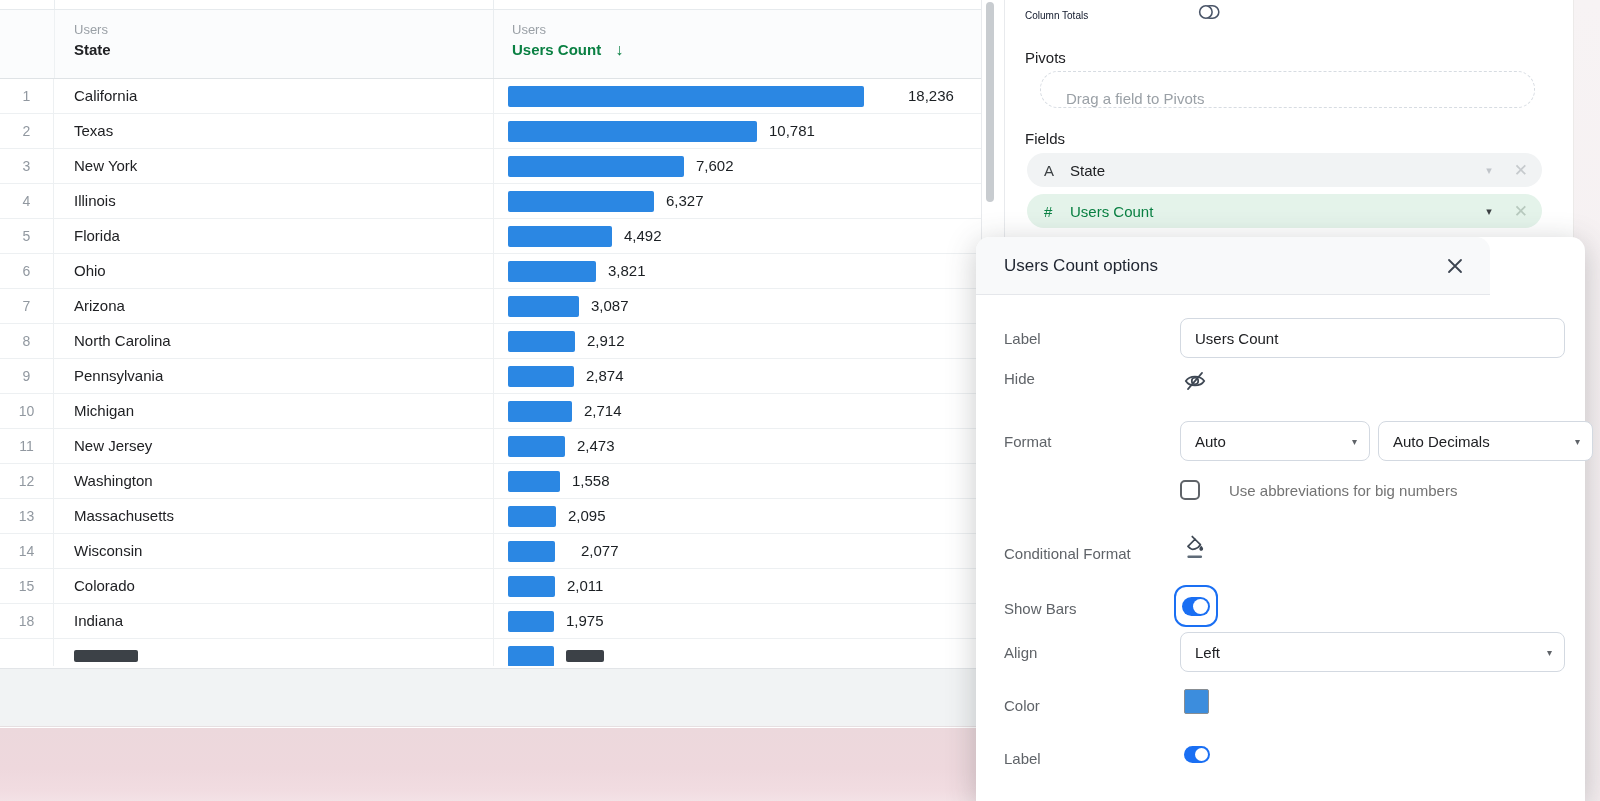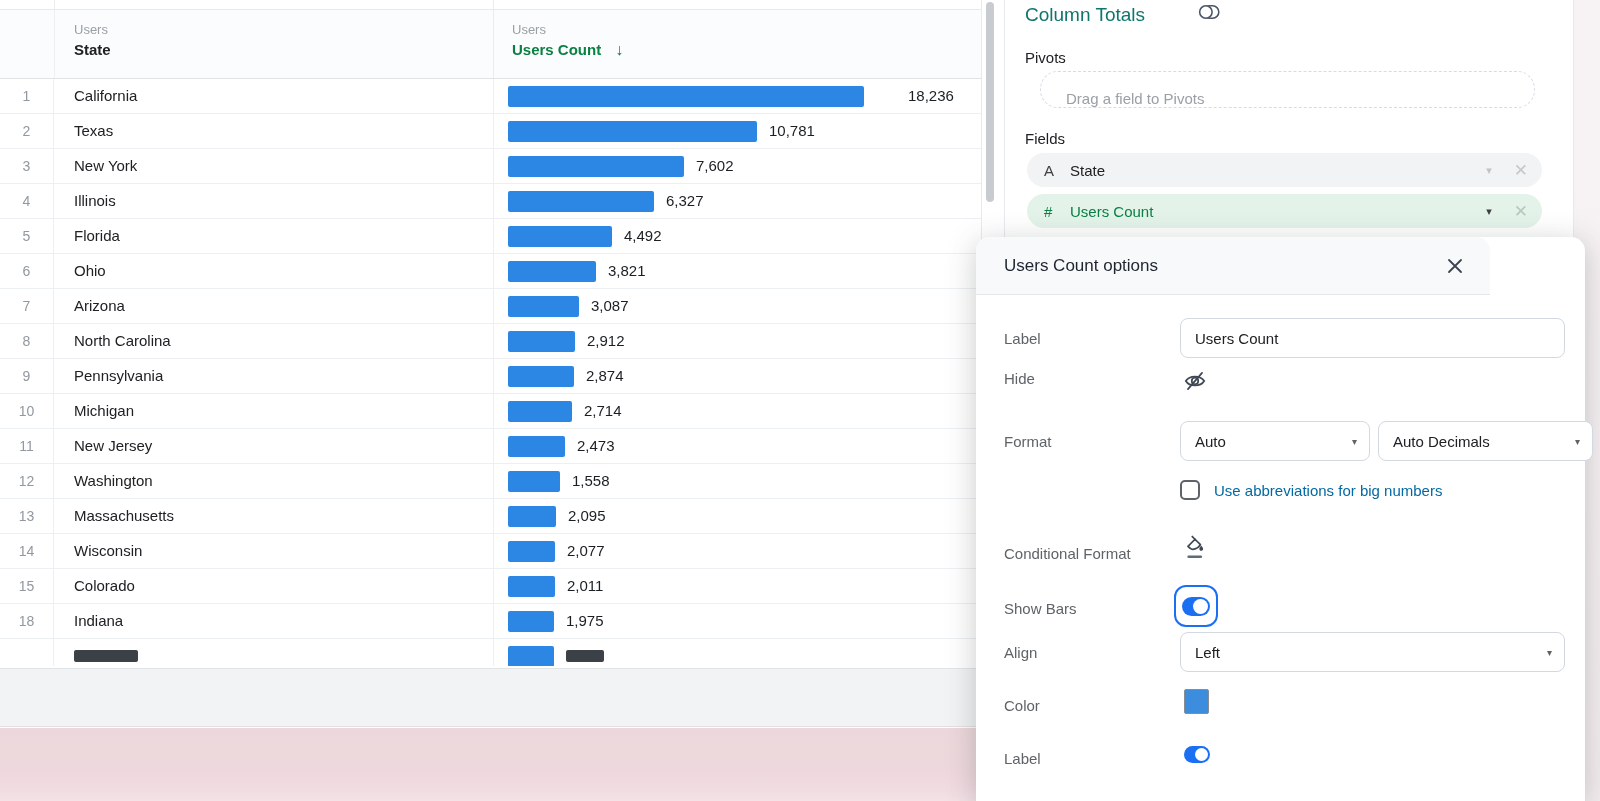--- a/index.html
+++ b/index.html
@@ -36,21 +36,21 @@
                background:linear-gradient(180deg,#ecd8dc 0%, #eed8dd 55%, #f1dce1 85%, #f3e2e6 100%); }
 
   #table-scrollbar { left:986px; top:2px; width:8px; height:200px; border-radius:4px; background:#c8ccd0; }
   #panel-divider { left:1004px; top:0; width:1px; height:801px; background:#e8eaed; }
 
   
   #right-panel { left:1005px; top:0; width:568px; height:801px; background:#fff; }
   #right-strip { left:1573px; top:0; width:27px; height:801px; background:linear-gradient(180deg,#f7f3f4,#f4edef); border-left:1px solid #eceae9; }
 
   #column-totals-row { position:absolute; left:20px; top:4px; height:22px; display:flex; align-items:center; }
-  #column-totals-label { font-size:19px; color:#0f766e; }
+  #column-totals-label { font-size:10px; color:#0f172a; }
   #column-totals-toggle { position:absolute; left:193px; top:3px; width:22px; height:18px; cursor:pointer; }
 
   .section-label { position:absolute; left:20px; font-size:15px; font-weight:400; color:#202124; }
   #pivots-label { top:49px; }
   #fields-label { top:130px; }
 
   #pivots-drop { position:absolute; left:35px; top:71px; width:495px; height:37px; border:1.5px dashed #d7dce2; border-radius:18px; display:flex; align-items:flex-end; padding-left:25px; }
   #pivots-placeholder { font-size:15px; color:#9aa0a6; }
 
   .field-pill { position:absolute; left:22px; width:515px; height:34px; border-radius:17px; display:flex; align-items:center; padding:0 14px 0 17px; }
@@ -88,21 +88,21 @@
   #row-label-input { top:81px; }
   #label-label { top:93px; }
   #hide-label { top:133px; }
   #hide-btn { position:absolute; left:206px; top:131px; width:26px; height:26px; cursor:pointer; }
   #format-label { top:196px; }
   #row-format { top:184px; display:flex; gap:8px; }
   #fmt-primary { width:190px; }
   #fmt-secondary { width:215px; }
   #row-abbrev { top:243px; display:flex; align-items:center; }
   #abbrev-checkbox { width:20px; height:20px; border:2px solid #5f6368; border-radius:5px; background:#fff; cursor:pointer; }
-  #abbrev-label { font-size:15px; color:#0369a1; margin-left:14px; }
+  #abbrev-label { font-size:15px; color:#737373; margin-left:29px; }
   #cond-label { top:308px; }
   #cond-btn { position:absolute; left:206px; top:297px; width:26px; height:30px; cursor:pointer; }
   #showbars-label { top:363px; }
   #showbars-ring { position:absolute; left:198px; top:348px; width:44px; height:42px; border:2.5px solid #1a6ff3; border-radius:12px;
                    display:flex; align-items:center; justify-content:center; cursor:pointer; }
   .toggle-on { width:28px; height:19px; border-radius:10px; background:#1a6ff3; position:relative; }
   .toggle-on .knob { position:absolute; right:2px; top:2px; width:15px; height:15px; border-radius:50%; background:#fff; }
   #align-label { top:407px; }
   #row-align { top:395px; }
   #align-dd { width:385px; }
@@ -238,21 +238,21 @@
       <div class="count-cell">
         <div class="bar" style="width: 48px; background: rgb(43, 135, 227);"></div>
         <div class="bar-value" style="left: 74px;">2,095</div>
       </div>
     </div>
       <div class="trow" style="top: 455px;">
       <div class="rownum">14</div>
       <div class="state-cell">Wisconsin</div>
       <div class="count-cell">
         <div class="bar" style="width: 47px; background: rgb(43, 135, 227);"></div>
-        <div class="bar-value" style="left: 73px;">2,077</div>
+        <div class="bar-value" style="left: 87px;">2,077</div>
       </div>
     </div>
       <div class="trow" style="top: 490px;">
       <div class="rownum">15</div>
       <div class="state-cell">Colorado</div>
       <div class="count-cell">
         <div class="bar" style="width: 47px; background: rgb(43, 135, 227);"></div>
         <div class="bar-value" style="left: 73px;">2,011</div>
       </div>
     </div>

